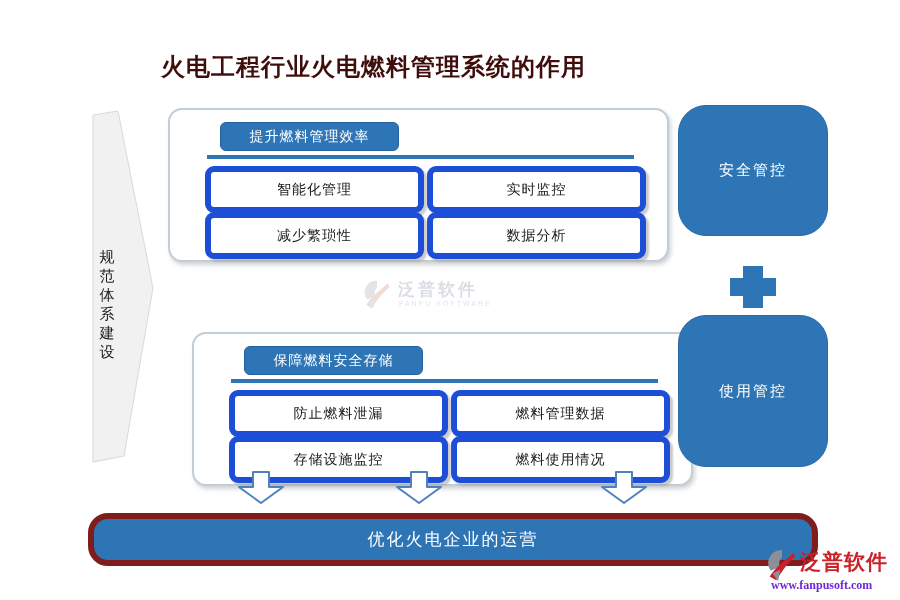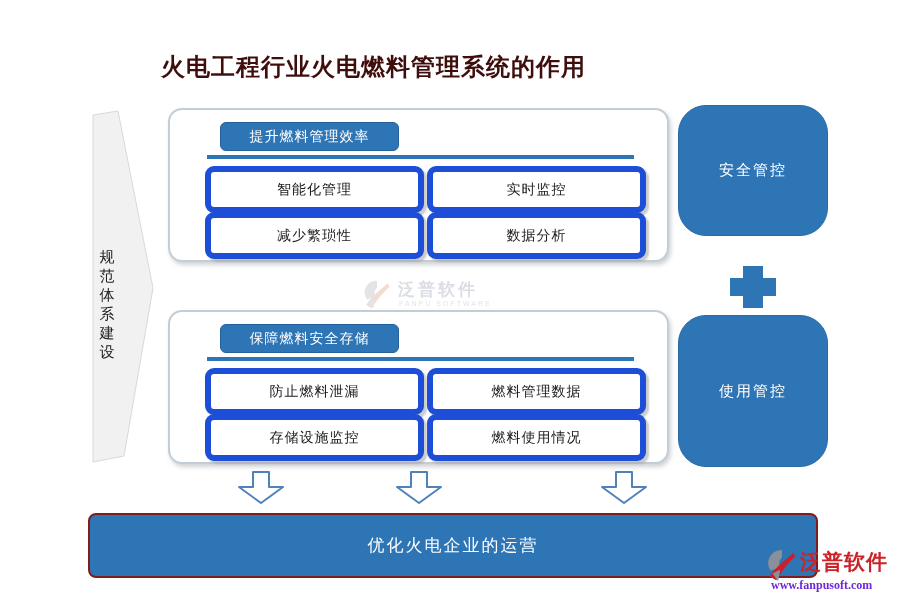--- a/index.html
+++ b/index.html
@@ -22,21 +22,21 @@
     font-size:15px;line-height:19px;color:#222;
     word-break:break-all;text-align:center;font-family:Liberation Serif, serif;
   }
   
   .panel{
     left:168px;width:497px;height:150px;
     background:#fff;border:2px solid #c3cdd6;border-radius:14px;
     box-shadow:2px 3px 4px rgba(120,130,140,.35);
   }
   .panel.top{top:108px;text-align:right;}
-  .panel.bottom{top:310px;}
+  .panel.bottom{top:332px;margin-left:24px;}
   .hdr-btn{
     position:absolute;top:12px;width:177px;height:27px;
     background:#2e75b6;border:1px solid #24619c;border-radius:6px;
     color:#fff;font-size:14px;display:flex;align-items:center;justify-content:center;
     letter-spacing:1px;
   }
   .hdr-btn.h1{left:50px;}
   .hdr-btn.h2{left:272px;}
   .blue-line{position:absolute;left:37px;top:45px;width:427px;height:4px;background:#2e75b6;}
   .item-btn{
@@ -56,22 +56,22 @@
     letter-spacing:2px;box-sizing:border-box;
   }
   .side-box.s1{top:105px;height:131px;}
   .side-box.s2{top:315px;height:152px;}
   .plus-h{left:730px;top:278px;width:46px;height:18px;background:#2e75b6;}
   .plus-v{left:743px;top:266px;width:20px;height:42px;background:#2e75b6;}
   
   .down-arrow{top:471px;width:48px;height:34px;}
   
   .footer-bar{
-    left:88px;top:513px;width:730px;height:65px;
-    background:#2e75b6;border:2px solid #7f1d1d;border-radius:8px;
+    left:88px;top:513px;width:730px;height:53px;
+    background:#2e75b6;border:6px solid #7f1d1d;border-radius:20px;
     color:#fff;font-size:17px;display:flex;align-items:center;justify-content:center;
     letter-spacing:2px;box-sizing:border-box;
   }
   
   .watermark{left:348px;top:276px;width:160px;height:38px;opacity:.65;}
   .wm-mark{position:absolute;left:14px;top:2px;}
   .wm-name{position:absolute;left:50px;top:2px;font-size:17px;color:#c7ccd6;letter-spacing:3px;font-weight:bold;}
   .wm-sub{position:absolute;left:51px;top:24px;font-size:7px;color:#cdd3de;letter-spacing:2px;}
   
   .brand{left:764px;top:544px;width:136px;height:54px;}

